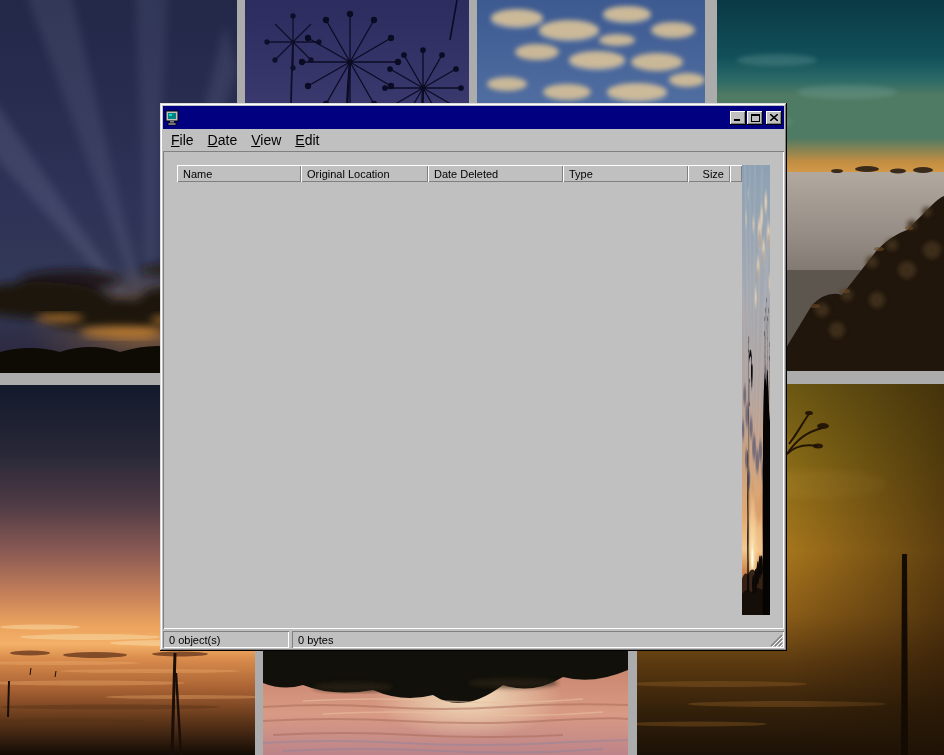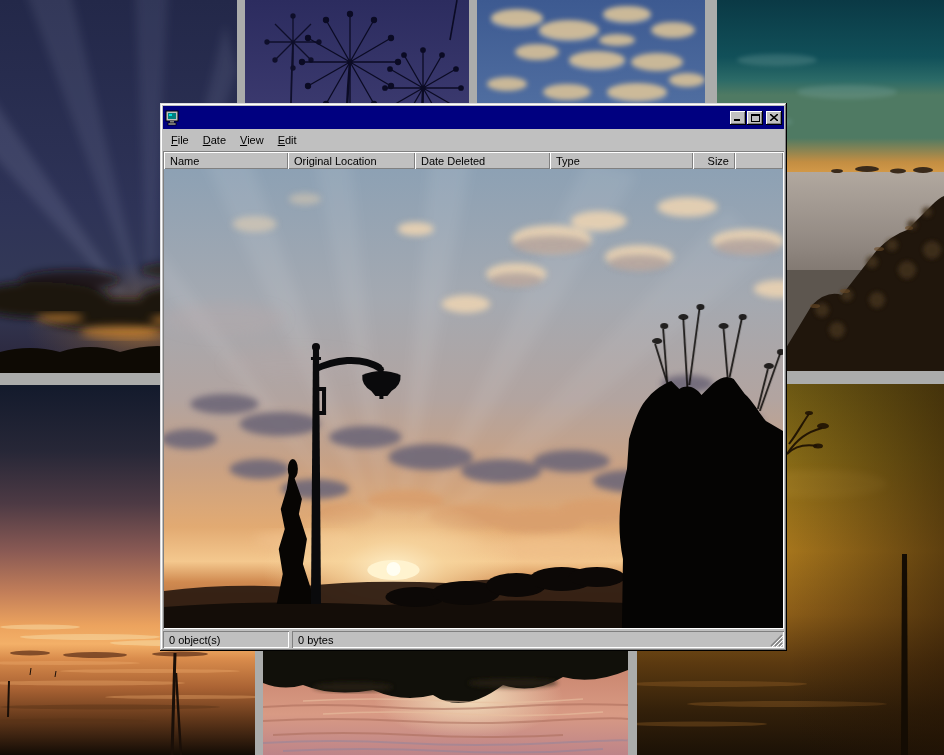--- a/index.html
+++ b/index.html
@@ -29,36 +29,36 @@
   .tb-btn{
     width:16px;height:14px;background:#c0c0c0;margin-left:1px;
     box-shadow: inset -1px -1px 0 #000, inset 1px 1px 0 #fff, inset -2px -2px 0 #808080;
     display:flex;align-items:center;justify-content:center;
   }
   .tb-btn.close{margin-left:3px;}
   .menubar{
     height:22px;flex:0 0 22px;display:flex;align-items:center;padding-left:1px;
   }
   .menu-item{
-    padding:3px 7px;font-size:11px;color:#000;
+    padding:3px 7px;font-size:14px;color:#000;
   }
   .menu-item::first-letter{text-decoration:underline;}
   .listwrap{
-    flex:1;display:flex;flex-direction:column;min-height:0;
+    flex:1;display:flex;min-height:0;
     box-shadow: inset 1px 1px 0 #808080, inset -1px -1px 0 #fff;
-    padding:1px;background:#c0c0c0;
+    padding:14px;background:#c0c0c0;
   }
   .header-row{height:17px;flex:0 0 17px;display:flex;background:#c0c0c0;}
   .header-cell{
     box-shadow: inset 1px 1px 0 #fff, inset -1px -1px 0 #808080;
     font-size:11px;display:flex;align-items:center;padding:0 6px;
     box-sizing:border-box;white-space:nowrap;overflow:hidden;
   }
   .hc-name{width:124px;} .hc-loc{width:127px;} .hc-date{width:135px;}
-  .hc-type{width:143px;} .hc-size{width:42px;justify-content:flex-end;}
+  .hc-type{width:125px;} .hc-size{width:42px;justify-content:flex-end;}
   .hc-fill{flex:1;}
   .client{flex:1;position:relative;min-height:0;background:#9aa7b4;}
   .client svg{position:absolute;inset:0;width:100%;height:100%;}
   .statusbar{
     height:17px;flex:0 0 17px;margin-top:2px;display:flex;gap:3px;font-size:11px;
   }
   .status-panel{
     box-shadow: inset 1px 1px 0 #808080, inset -1px -1px 0 #fff;
     display:flex;align-items:center;padding:0 6px;box-sizing:border-box;
     color:#000;white-space:nowrap;

